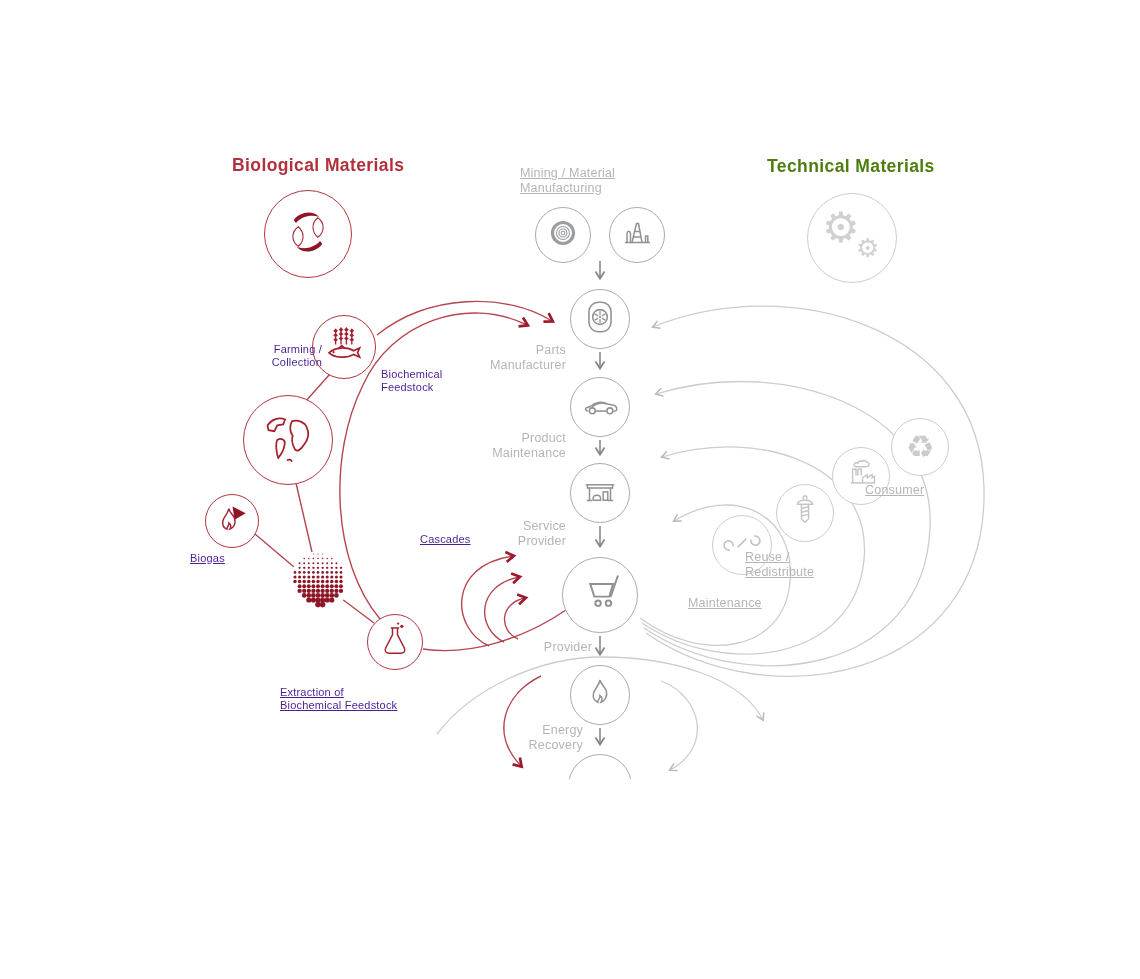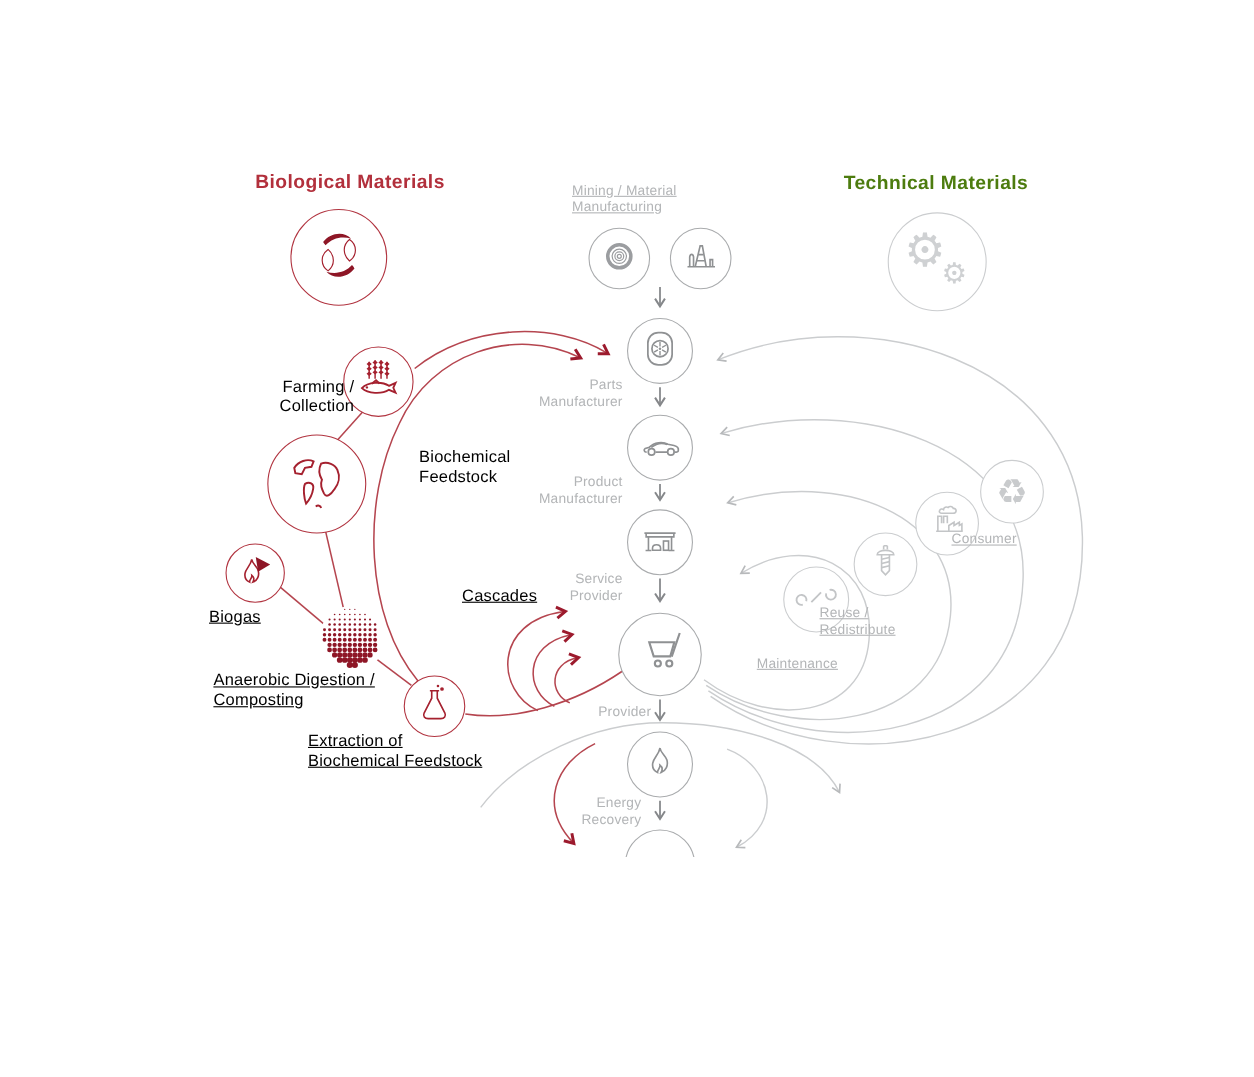--- a/index.html
+++ b/index.html
@@ -7,21 +7,21 @@
           font-family:"Liberation Sans","DejaVu Sans",sans-serif;}
   svg.arcs{position:absolute;left:0;top:0;z-index:0;}
   .node{position:absolute;background:#ffffff;border-radius:50%;z-index:2;
         display:flex;align-items:center;justify-content:center;box-sizing:border-box;}
   .node.gray{border:1.4px solid #a9abad;}
   .node.light{border:1.3px solid #cbcdcf;}
   .node.red{border:1.4px solid #b13440;}
   .node.noborder{border:none;}
   .lbl{position:absolute;z-index:3;color:#b3b5b7;font-size:12.5px;line-height:1.2;
        white-space:pre-line;letter-spacing:.2px;}
-  .lblr{position:absolute;z-index:3;color:#000000;font-size:15px;line-height:1.2;
+  .lblr{position:absolute;z-index:3;color:#4c1d95;font-size:11px;line-height:1.2;
         white-space:pre-line;letter-spacing:.2px;}
   .t-right{text-align:right;} .t-center{text-align:left;text-decoration:underline;} .t-left{text-align:left;}
   .title{position:absolute;z-index:3;font-size:17.5px;font-weight:bold;letter-spacing:.4px;white-space:nowrap;}
   .title.bio{color:#b2303c;}
   .title.tech{color:#4d7c0f;}
   .glyph{line-height:1;user-select:none;}
   .gearbig{position:absolute;left:14px;top:14px;font-size:42px;color:#cfd1d3;}
   .gearsmall{position:absolute;left:48px;top:42px;font-size:26px;color:#cfd1d3;}
 </style>
 </head>
@@ -146,21 +146,21 @@
       <svg width="44" height="44" viewBox="0 0 40 40" fill="none" stroke="#8f9193" stroke-width="1.4">
         <path d="M9 25.5 C6.8 25.5 6.3 23.4 7.8 22.4 L11.2 21.4 C15.2 17.4 22 16.4 26.6 19 L31.6 20 C34.6 20.7 35.6 22 35.1 24.4 C34.9 25.3 34 25.5 32.2 25.5"></path>
         <path d="M12.8 21.6 C16.8 18.4 22 17.6 26 19.2"></path>
         <path d="M16.2 25.5 H25.8"></path>
         <circle cx="13" cy="25.3" r="2.7"></circle>
         <circle cx="29" cy="25.3" r="2.7"></circle>
       </svg>
     </span>
   </div>
   <div class="lbl t-right" style="left:448px;top:431px;width:118px;">Product
-Manufacturer</div>
+Maintenance</div>
 
   <div class="node gray" style="left:570px;top:463px;width:60px;height:60px;">
     <span>
       <svg width="42" height="42" viewBox="0 0 40 40" fill="none" stroke="#8f9193" stroke-width="1.4">
         <path d="M6.5 14 H33.5 M8 14 V17.2 H32 V14"></path>
         <path d="M10 17.2 V29 M30 17.2 V29 M7.5 29 H12.5 M27.5 29 H32.5"></path>
         <path d="M13.5 28.8 V27 C13.5 24.6 15.6 24 17 24 C18.4 24 20.5 24.6 20.5 27 V28.8 Z"></path>
         <rect x="23" y="20.8" width="4.4" height="8"></rect>
       </svg>
     </span>
@@ -221,21 +221,21 @@
           <path d="M7.5 26.5 C12 21.8 22.5 21.2 28 24.8 L33 22.5 L31.3 26.3 L33 30 L28 27.8 C22.5 31.3 12 30.8 7.5 26.5 Z"></path>
           <path d="M15 23.2 L18.2 20.6 L20.8 23"></path>
         </g>
         <circle cx="11.3" cy="26" r="0.9" fill="#a5212f"></circle>
       </svg>
     </span>
   </div>
   <div class="lblr t-right" style="left:220px;top:343px;width:102px;">Farming /
 Collection</div>
 
-  <div class="lblr t-left" style="left:381px;top:407px;width:110px;">Biochemical
+  <div class="lblr t-left" style="left:381px;top:368px;width:110px;">Biochemical
 Feedstock</div>
 
   <div class="node red" style="left:243px;top:395px;width:90px;height:90px;">
     <span>
       <svg width="78" height="78" viewBox="0 0 40 40" fill="none" stroke="#a5212f" stroke-width="0.9">
         <path d="M9.5 13.5 C11.5 10.5 15.5 9 18.5 10.5 L17.5 13 L14.5 13.5 L13 16.5 L10 16 Z"></path>
         <path d="M14.5 21 C16.5 19.8 18.8 20.8 18.3 23.3 C17.9 26 16.2 28.8 15 30.2 C14.1 28 13.5 23 14.5 21 Z"></path>
         <path d="M22 11.5 C25 10.3 28.6 12 29.6 14.5 C31 17.5 30.2 21 28.2 23.5 C26.6 26 24.5 27.6 23.4 25.5 C22.4 23.4 21.4 21.5 22.4 19 C20.9 16.5 21 13.5 22 11.5 Z"></path>
         <path d="M19.5 31.5 C20.5 30.8 21.8 31 22 32.2"></path>
       </svg>
@@ -351,36 +351,34 @@
             <circle cx="28.0" cy="51.0" r="2.58"></circle>
             <circle cx="32.6" cy="51.0" r="2.58"></circle>
             <circle cx="37.2" cy="51.0" r="2.58"></circle>
             <circle cx="41.8" cy="51.0" r="2.58"></circle>
             <circle cx="28.0" cy="55.6" r="2.78"></circle>
             <circle cx="32.6" cy="55.6" r="2.78"></circle>
           </g>
       </svg>
     </span>
   </div>
-  <div class="lblr t-center" style="left:194px;top:610px;width:220px;">Anaerobic Digestion /
-Composting</div>
 
   <div class="node red" style="left:367px;top:614px;width:56px;height:56px;">
     <span>
       <svg width="42" height="42" viewBox="0 0 40 40">
         <g fill="none" stroke="#a5212f" stroke-width="1.4">
           <path d="M16 8.5 H24"></path>
           <path d="M17.6 8.5 V15 L11 27.8 C9.8 30.7 11.5 32.7 14.5 32.7 H25.5 C28.5 32.7 30.2 30.7 29 27.8 L22.4 15 V8.5"></path>
         </g>
         <circle cx="23" cy="4.4" r="1.1" fill="#a5212f"></circle>
         <circle cx="26.5" cy="7" r="1.6" fill="#a5212f"></circle>
       </svg>
     </span>
   </div>
-  <div class="lblr t-center" style="left:280px;top:665px;width:220px;">Extraction of
+  <div class="lblr t-center" style="left:280px;top:686px;width:220px;">Extraction of
 Biochemical Feedstock</div>
 
   <div class="lblr t-center" style="left:420px;top:533px;width:140px;">Cascades</div>
 
   <div class="node light" style="left:712px;top:515px;width:60px;height:60px;">
     <span>
       <svg width="42" height="42" viewBox="0 0 40 40" fill="none" stroke="#c3c5c7" stroke-width="1.6">
         <path d="M15.8 24.2 L24.2 15.8"></path>
         <path d="M11.4 23.4 A4.3 4.3 0 1 0 8.4 26.4"></path>
         <path d="M28.6 16.6 A4.3 4.3 0 1 0 31.6 13.6"></path>

